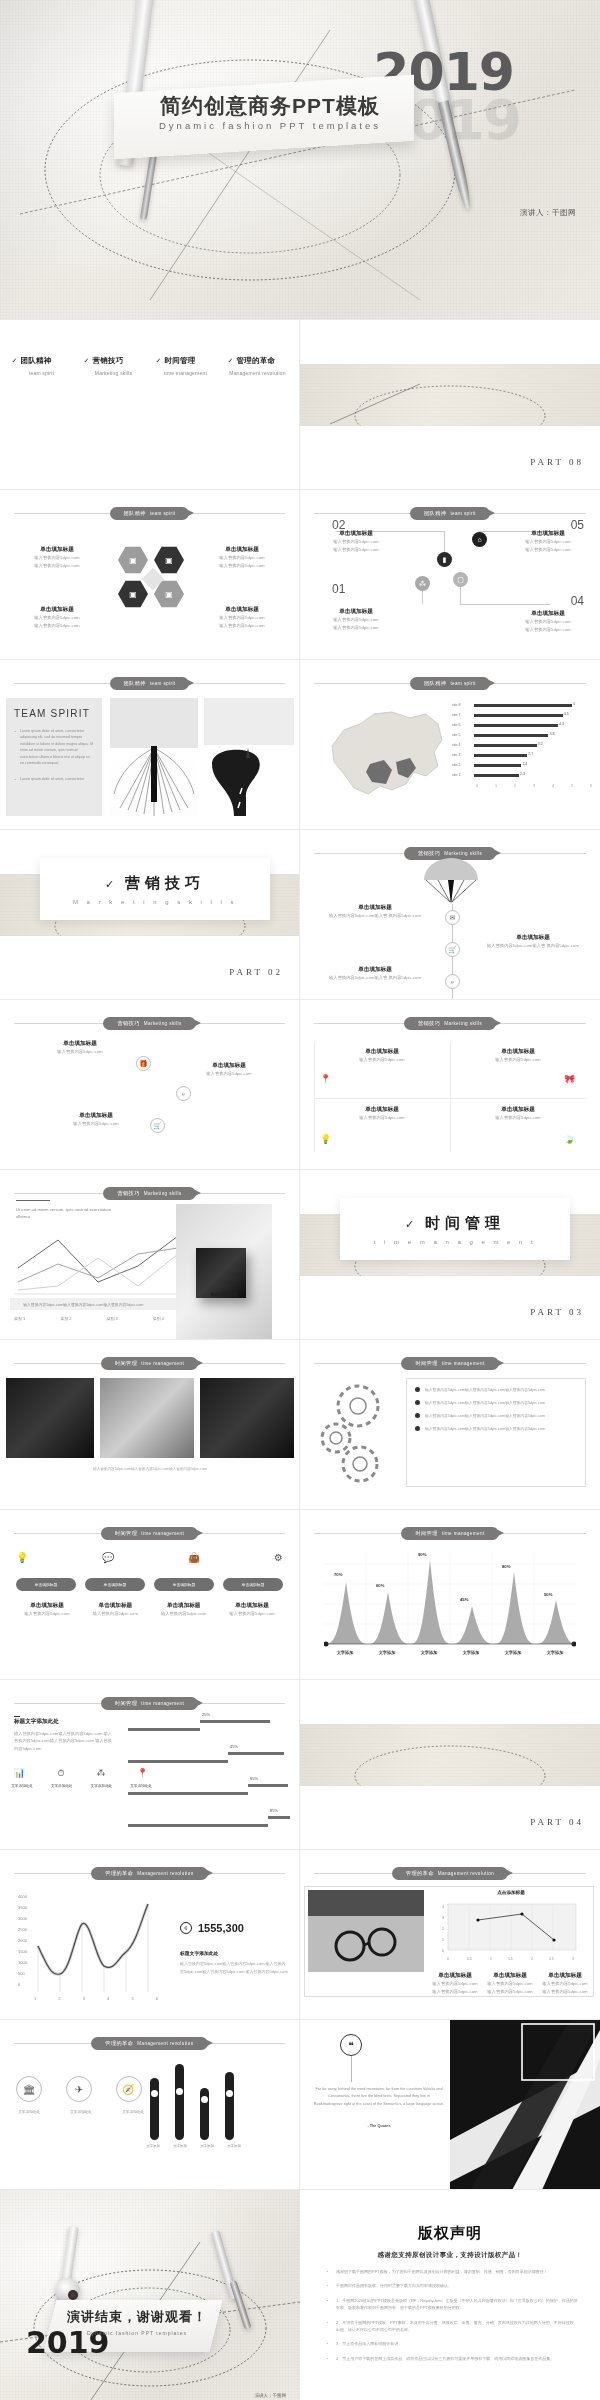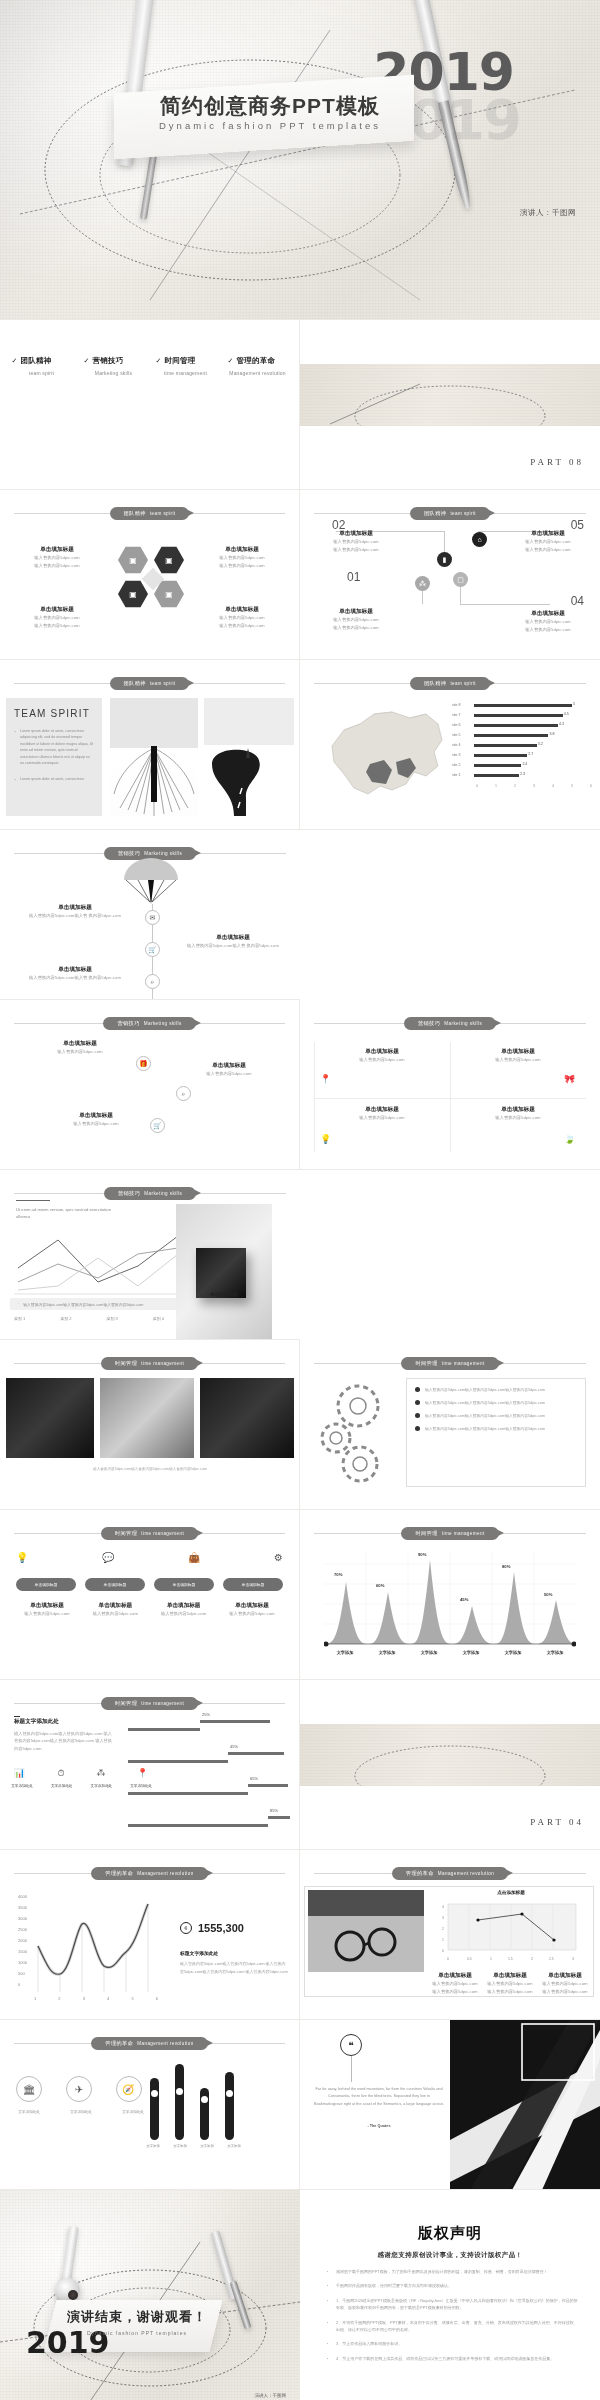--- a/index.html
+++ b/index.html
@@ -382,21 +382,21 @@
 
       <div class="tl-line" style="left:36px;top:41px;width:108px;height:1px;"></div>
       <div class="tl-line" style="left:144px;top:41px;width:1px;height:28px;"></div>
       <div class="tl-line" style="left:178px;top:41px;width:86px;height:1px;"></div>
       <div class="tl-line" style="left:160px;top:88px;width:1px;height:26px;"></div>
       <div class="tl-line" style="left:160px;top:114px;width:90px;height:1px;"></div>
       <div class="tl-line" style="left:122px;top:92px;width:1px;height:22px;"></div>
 
       <div class="num" style="left:32px;top:28px;">02</div>
       <div class="num" style="right:16px;top:28px;">05</div>
-      <div class="num" style="left:32px;top:80px;margin-left:15px;">01</div>
+      <div class="num" style="left:32px;top:92px;">01</div>
       <div class="num" style="right:16px;top:104px;">04</div>
 
       <div class="node" style="left:137px;top:62px;background:#2b2b2b;">▮</div>
       <div class="node" style="left:172px;top:42px;background:#1f1f1f;">⌂</div>
       <div class="node" style="left:153px;top:82px;background:#b5b5b5;">▢</div>
       <div class="node" style="left:115px;top:86px;background:#a8a8a8;">⁂</div>
 
       <div style="position:absolute;left:14px;top:40px;width:84px;" class="ctr">
         <div class="blk-t">单击填加标题</div>
         <div class="blk-b">输入替换内容5dpic.com</div>
@@ -552,20 +552,34 @@
           <span>4</span>
           <span>5</span>
           <span>6</span>
         </div>
       </div>
     </div>
   </div>
 
   <div class="row">
 
+    <div class="slide sec">
+      <div class="sec-photo">
+        <svg width="300" height="62">
+          <ellipse cx="150" cy="52" rx="95" ry="30" fill="none" stroke="#6a6a6a" stroke-width=".8" stroke-dasharray="2 2"></ellipse>
+        </svg>
+      </div>
+      <div class="sec-card">
+        <div class="sec-cn">
+          <span class="tk">✓</span><span>营销技巧</span>
+        </div>
+        <div class="sec-en">M a r k e t i n g   s k i l l s</div>
+      </div>
+      <div class="sec-part">PART  02</div>
+    </div>
 
     <div class="slide">
       <div class="hdr">
         <div class="line"></div>
         <div class="badge">
           <span>营销技巧</span>
           <span class="en">Marketing skills</span>
         </div>
         <div class="line"></div>
       </div>
@@ -703,20 +717,34 @@
         <span>类别 3</span>
         <span>类别 4</span>
       </div>
 
       <div class="ph-lite" style="position:absolute;left:176px;top:34px;width:96px;height:136px;">
         <div class="ph-dark" style="position:absolute;left:20px;top:44px;width:50px;height:50px;box-shadow:4px 6px 10px rgba(0,0,0,.35)"></div>
       </div>
       <div style="position:absolute;left:176px;top:122px;width:96px;text-align:center;font-size:4.6px;font-weight:bold;color:#222">单击填加标题</div>
     </div>
 
+    <div class="slide sec">
+      <div class="sec-photo">
+        <svg width="300" height="62">
+          <ellipse cx="150" cy="52" rx="95" ry="30" fill="none" stroke="#6a6a6a" stroke-width=".8" stroke-dasharray="2 2"></ellipse>
+        </svg>
+      </div>
+      <div class="sec-card">
+        <div class="sec-cn">
+          <span class="tk">✓</span><span>时间管理</span>
+        </div>
+        <div class="sec-en">t i m e   m a n a g e m e n t</div>
+      </div>
+      <div class="sec-part">PART  03</div>
+    </div>
   </div>
 
   <div class="row">
 
     <div class="slide">
       <div class="hdr">
         <div class="line"></div>
         <div class="badge">
           <span>时间管理</span>
           <span class="en">time management</span>

